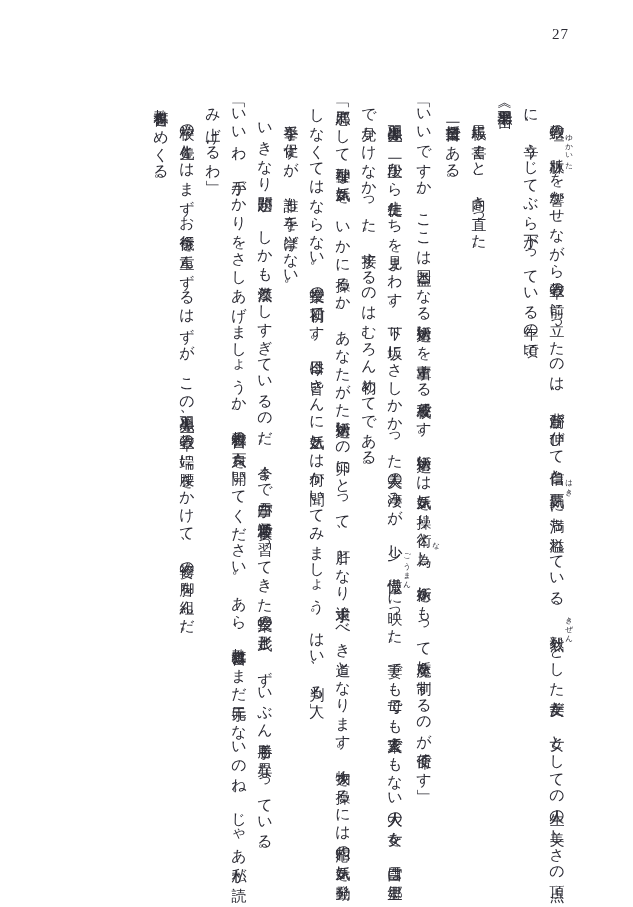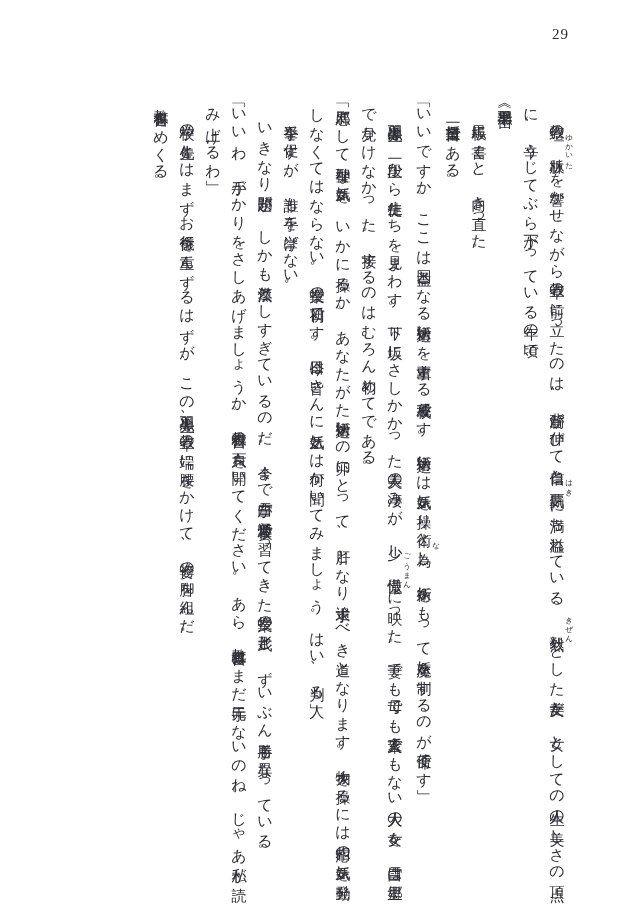--- a/index.html
+++ b/index.html
@@ -49,21 +49,21 @@
   rt {
     font-size: 7.5px;
     letter-spacing: 0.5px;
     color: #2c2c35;
     font-family: "Liberation Serif", serif;
   }
 </style>
 </head>
 <body>
 
-<div class="page-number">29</div>
+<div class="page-number">27</div>
 
 <div class="text-body">
     <p class="para indent">教壇の<ruby>牀板<rt>ゆかいた</rt></ruby>を響かせながら教卓の前に立ったのは、背筋が伸びて自信と<ruby>覇気<rt>はき</rt></ruby>に満ち溢れている、<ruby>毅然<rt>きぜん</rt></ruby>とした美女だ。女としての人生の美しさの頂点に、辛うじてぶら下がっている年の頃で、</p>
     <p class="para">《羽黒早苗》</p>
     <p class="para indent">黒板に書くと、向き直った。</p>
     <p class="para indent">授業一日目である。</p>
     <p class="para">「いいですか。ここは国益となる妖術遣いを輩出する養成校です。妖術遣いは妖気を操り術と<ruby>為<rt>な</rt></ruby>し、妖術をもって妖魔を制するのが使命です」</p>
     <p class="para indent">羽黒先生は、一段上から生徒たちを見まわす。下り坂にさしかかった美人の凄みが、少し<ruby>傲慢<rt>ごうまん</rt></ruby>に映った。妻でも母でも玄人衆でもない大人の女を、白雪は郷里で見かけなかった。接するのはむろん初めてである。</p>
     <p class="para">「邪悪にして神聖な妖気を、いかに操るか。あなたがた妖術遣いの卵にとって、肝となり追求すべき道となります。大物を操るには相応の妖気を発動しなくてはならない。授業の初日です。今日は皆さんに妖気とは何か聞いてみましょう。はい、判る人」</p>
     <p class="para indent">挙手を促すが、誰も手を挙げない。</p>

